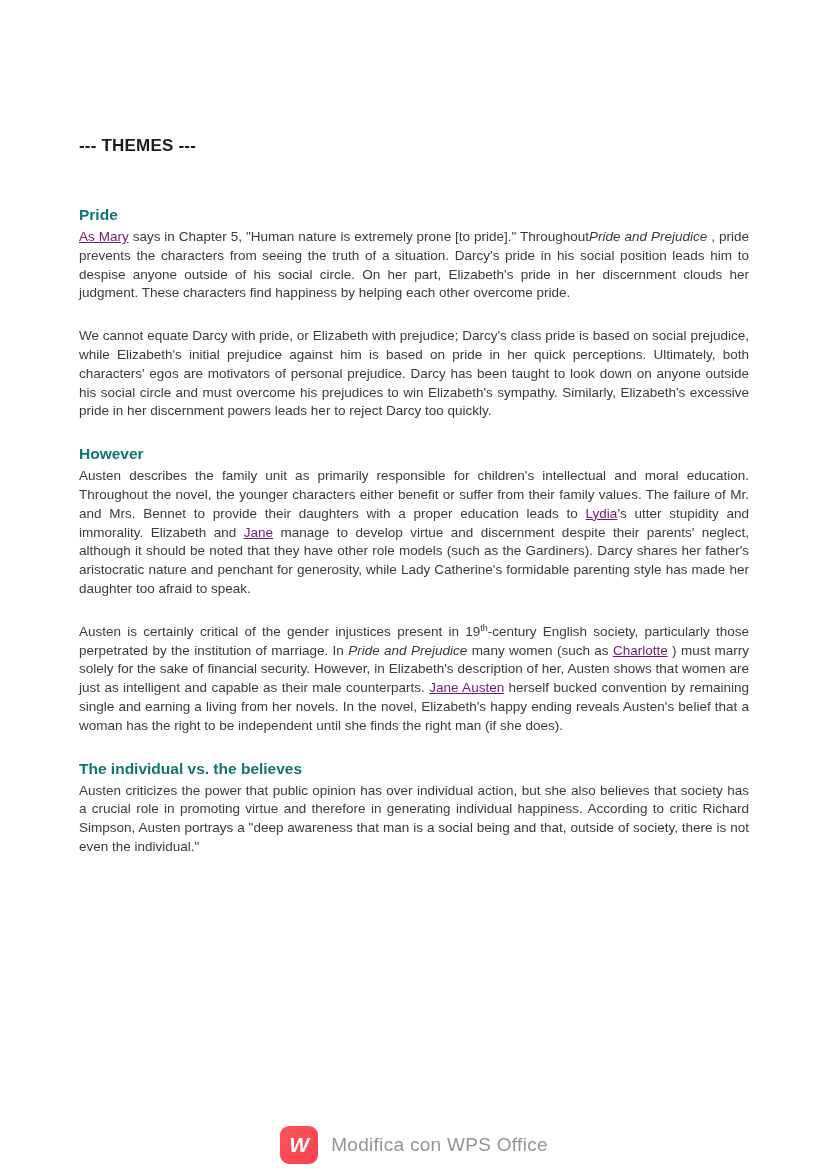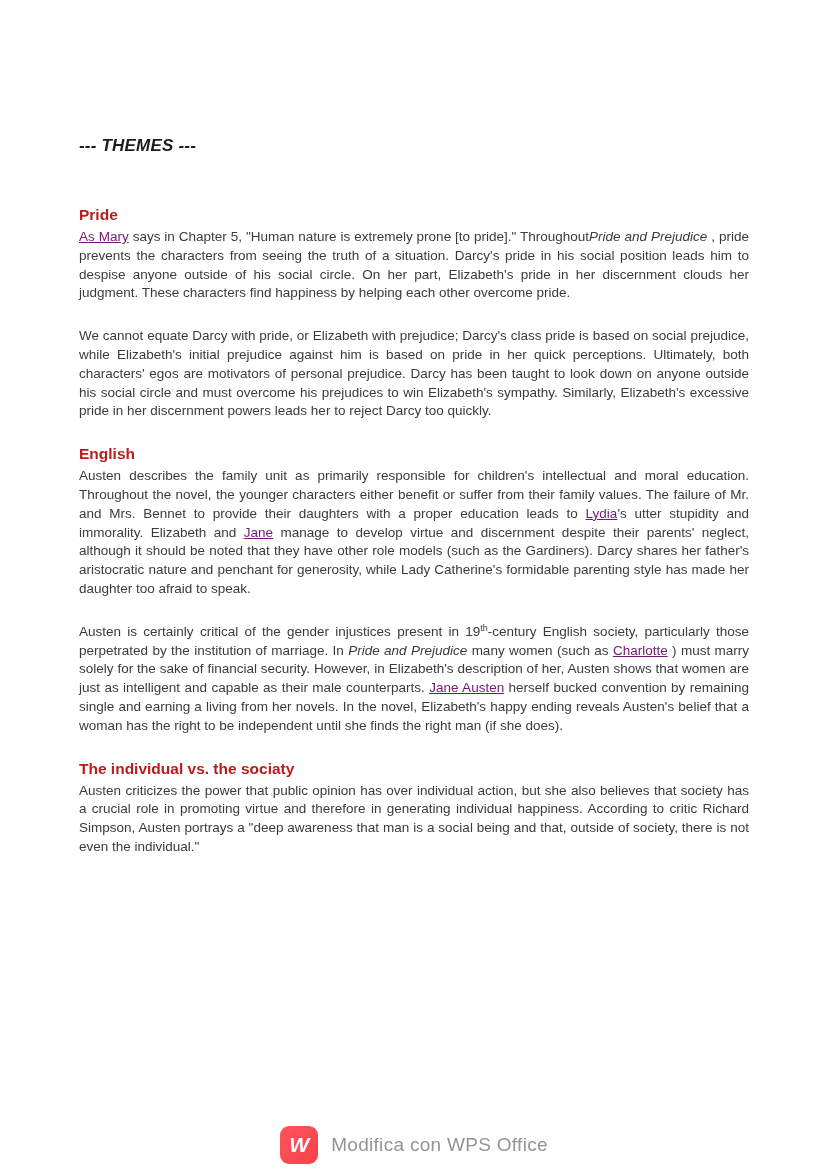--- a/index.html
+++ b/index.html
@@ -19,32 +19,31 @@
   .content {
     position: absolute;
     left: 79px;
     top: 136px;
     width: 670px;
   }
   .doc-title {
     margin: 0 0 50px 0;
     font-size: 17px;
     font-weight: 700;
-    font-style: italic;
     color: #1c1c1c;
     letter-spacing: 0.2px;
   }
   .doc-section + .doc-section {
     margin-top: 24px;
   }
   .doc-heading {
     margin: 0 0 4px 0;
     font-size: 15.5px;
     font-weight: 700;
-    color: #b91c1c;
+    color: #0f766e;
   }
   .doc-para {
     margin: 0;
     font-size: 13.5px;
     line-height: 18.8px;
     color: #3b3b3b;
     text-align: justify;
   }
   .doc-para .italic {
     font-style: italic;
@@ -101,30 +100,30 @@
     <section class="doc-section">
       <h2 class="doc-heading">Pride</h2>
       <p class="doc-para"><a href="#" class="doc-link">As Mary</a><span> says in Chapter 5, "Human nature is extremely prone [to pride]." Throughout</span><span class="italic">Pride and Prejudice </span><span>, pride prevents the characters from seeing the truth of a situation. Darcy's pride in his social position leads him to despise anyone outside of his social circle. On her part, Elizabeth's pride in her discernment clouds her judgment. These characters find happiness by helping each other overcome pride.</span></p>
     </section>
 
     <section class="doc-section">
       <p class="doc-para"><span>We cannot equate Darcy with pride, or Elizabeth with prejudice; Darcy's class pride is based on social prejudice, while Elizabeth's initial prejudice against him is based on pride in her quick perceptions. Ultimately, both characters' egos are motivators of personal prejudice. Darcy has been taught to look down on anyone outside his social circle and must overcome his prejudices to win Elizabeth's sympathy. Similarly, Elizabeth's excessive pride in her discernment powers leads her to reject Darcy too quickly.</span></p>
     </section>
 
     <section class="doc-section">
-      <h2 class="doc-heading">English</h2>
+      <h2 class="doc-heading">However</h2>
       <p class="doc-para"><span>Austen describes the family unit as primarily responsible for children's intellectual and moral education. Throughout the novel, the younger characters either benefit or suffer from their family values. The failure of Mr. and Mrs. Bennet to provide their daughters with a proper education leads to </span><a href="#" class="doc-link">Lydia</a><span>'s utter stupidity and immorality. Elizabeth and </span><a href="#" class="doc-link">Jane</a><span> manage to develop virtue and discernment despite their parents' neglect, although it should be noted that they have other role models (such as the Gardiners). Darcy shares her father's aristocratic nature and penchant for generosity, while Lady Catherine's formidable parenting style has made her daughter too afraid to speak.</span></p>
     </section>
 
     <section class="doc-section">
       <p class="doc-para"><span>Austen is certainly critical of the gender injustices present in 19</span><sup>th</sup><span>-century English society, particularly those perpetrated by the institution of marriage. In </span><span class="italic">Pride and Prejudice </span><span> many women (such as </span><a href="#" class="doc-link">Charlotte</a><span> ) must marry solely for the sake of financial security. However, in Elizabeth's description of her, Austen shows that women are just as intelligent and capable as their male counterparts. </span><a href="#" class="doc-link">Jane Austen</a><span> herself bucked convention by remaining single and earning a living from her novels. In the novel, Elizabeth's happy ending reveals Austen's belief that a woman has the right to be independent until she finds the right man (if she does).</span></p>
     </section>
 
     <section class="doc-section">
-      <h2 class="doc-heading">The individual vs. the sociaty</h2>
+      <h2 class="doc-heading">The individual vs. the believes</h2>
       <p class="doc-para"><span>Austen criticizes the power that public opinion has over individual action, but she also believes that society has a crucial role in promoting virtue and therefore in generating individual happiness. According to critic Richard Simpson, Austen portrays a "deep awareness that man is a social being and that, outside of society, there is not even the individual."</span></p>
     </section>
 
   </div>
 
   <div class="wps-banner">
     <div class="wps-logo">
       <span>W</span>
     </div>
     <span class="wps-label">Modifica con WPS Office</span>

